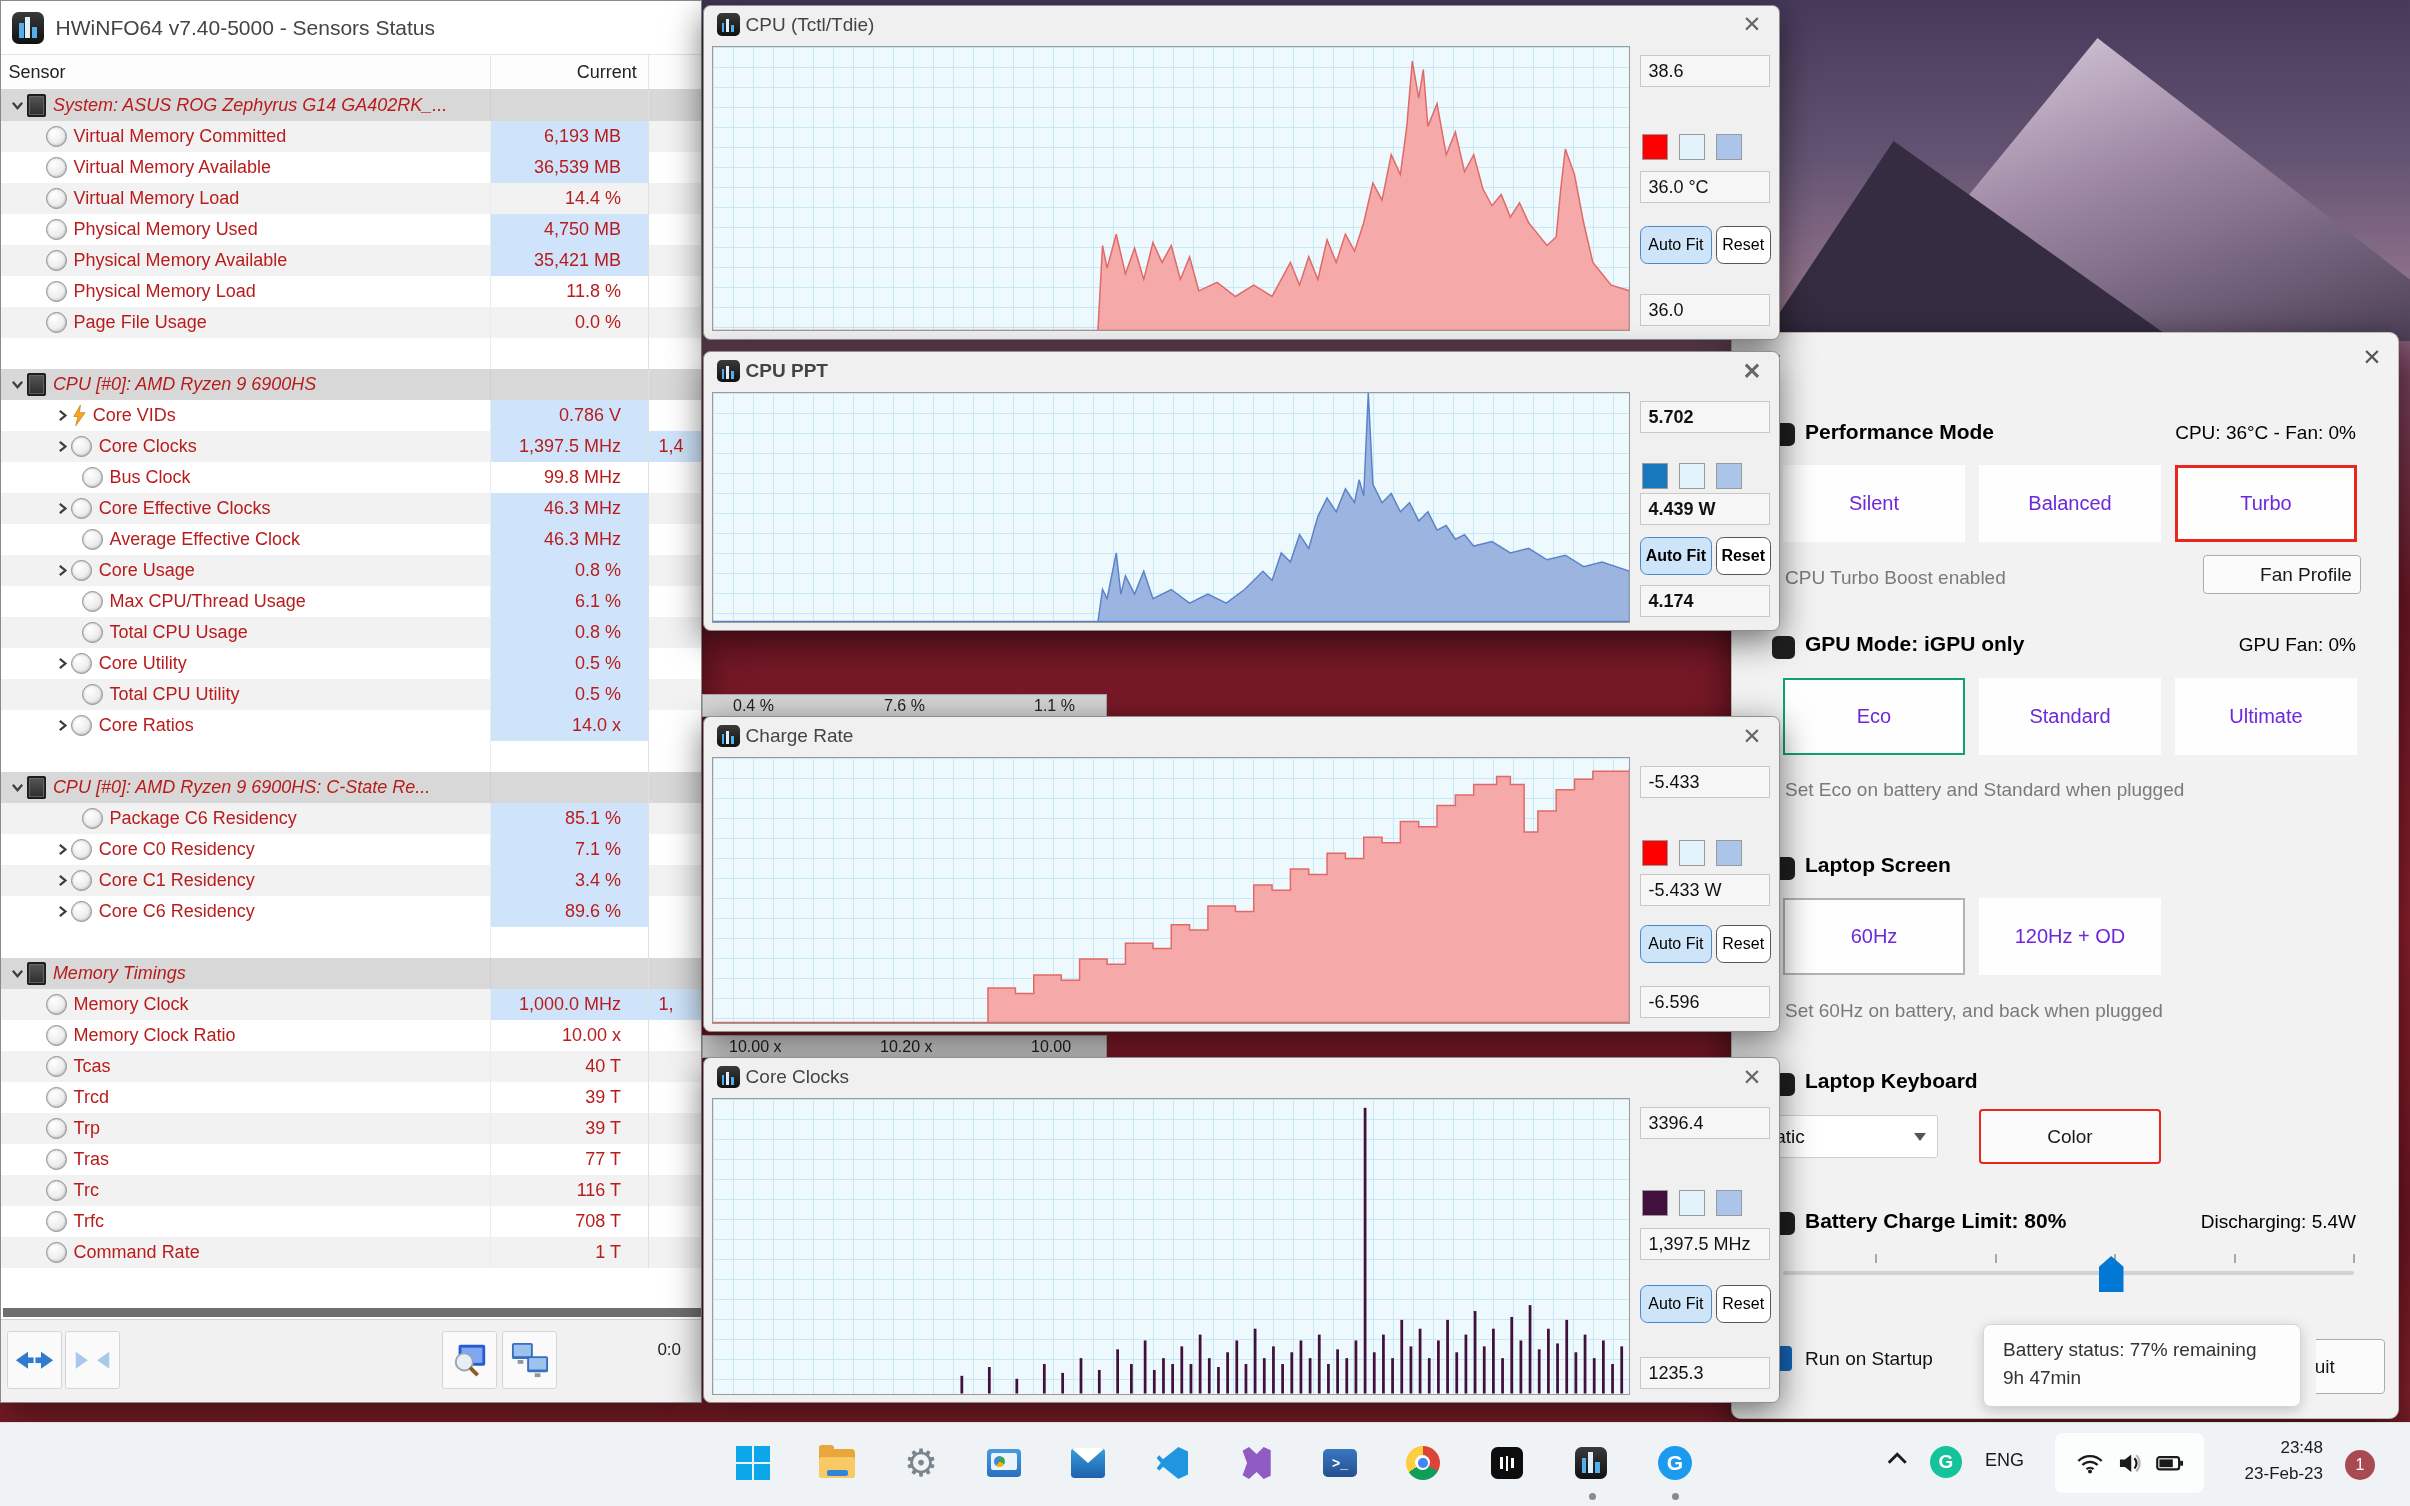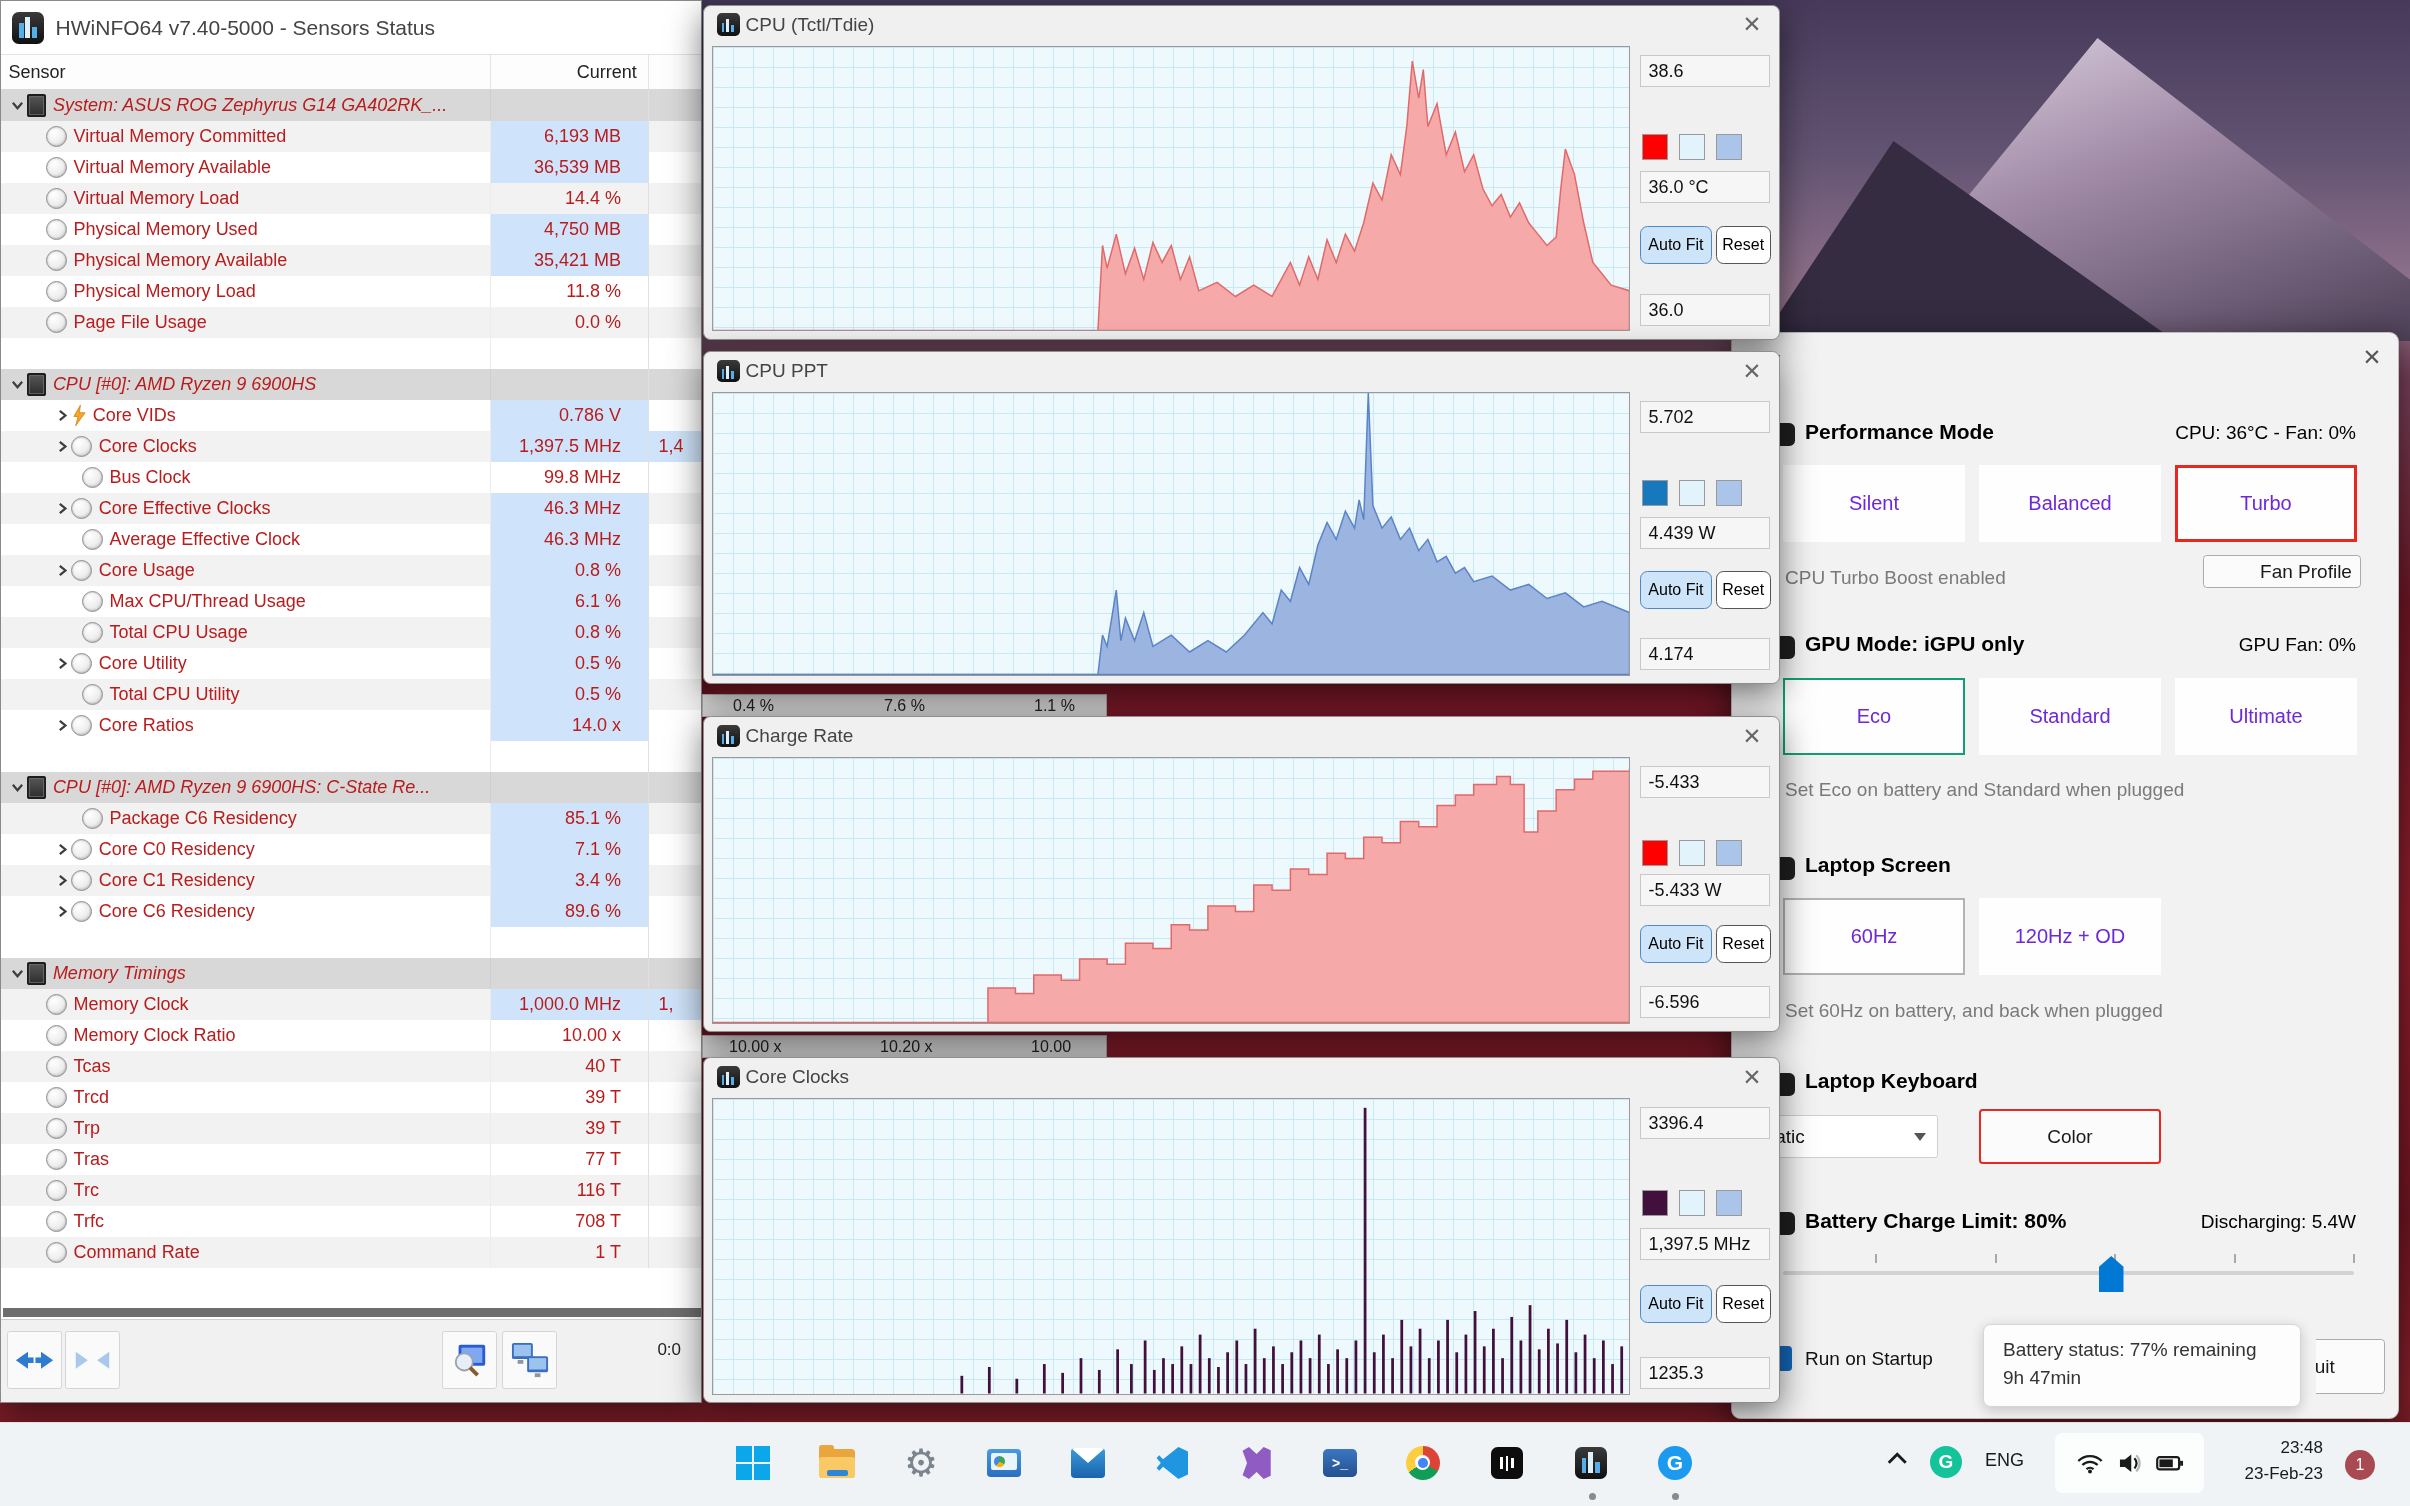--- a/index.html
+++ b/index.html
@@ -586,21 +586,21 @@
   <div class="gh-title-clip"><span>G-Helper</span></div>
   <div class="gh-close">✕</div>
 
   <div class="gh-ic" style="top:90px;"></div>
   <div class="gh-head" style="top:87px;">Performance Mode</div>
   <div class="gh-status" style="top:89px;">CPU: 36°C -  Fan: 0%</div>
   <div class="tile" style="left:51px; top:132px;">Silent</div>
   <div class="tile" style="left:247px; top:132px;">Balanced</div>
   <div class="tile sel-red" style="left:443px; top:132px;">Turbo</div>
   <div class="gh-note" style="top:234px;">CPU Turbo Boost enabled</div>
-  <div class="gh-btn" style="left:471px; top:222px; width:158px; height:33px;padding-left:48px;">Fan Profile</div>
+  <div class="gh-btn" style="left:471px; top:222px; width:158px; height:39px;padding-left:48px;">Fan Profile</div>
 
   <div class="gh-ic" style="top:303px;"></div>
   <div class="gh-head" style="top:299px;">GPU Mode: iGPU only</div>
   <div class="gh-status" style="top:301px;">GPU Fan: 0%</div>
   <div class="tile sel-green" style="left:51px; top:345px;">Eco</div>
   <div class="tile" style="left:247px; top:345px;">Standard</div>
   <div class="tile" style="left:443px; top:345px;">Ultimate</div>
   <div class="gh-note" style="top:446px;">Set Eco on battery and Standard when plugged</div>
 
   <div class="gh-ic" style="top:524px;"></div>
@@ -662,21 +662,21 @@
       </div>
     <div class="gbox b-cur">36.0 °C</div>
     <div class="gbtns">
         <div class="btn-autofit">Auto Fit</div>
         <div class="btn-reset">Reset</div>
       </div>
     <div class="gbox b-min">36.0</div>
   </div>
 </div>
 
-<div class="gwin" style="top:351px; height:333px;">
+<div class="gwin" style="top:351px; height:280px;font-weight:bold;">
   <div class="gw-titlebar">
     <div class="hwlogo small">
         <i class="b1"></i>
         <i class="b2"></i>
         <i class="b3"></i>
       </div>
     <span class="gw-title">CPU PPT</span>
     <span class="gw-close">✕</span>
   </div>
   <div class="gplot">

